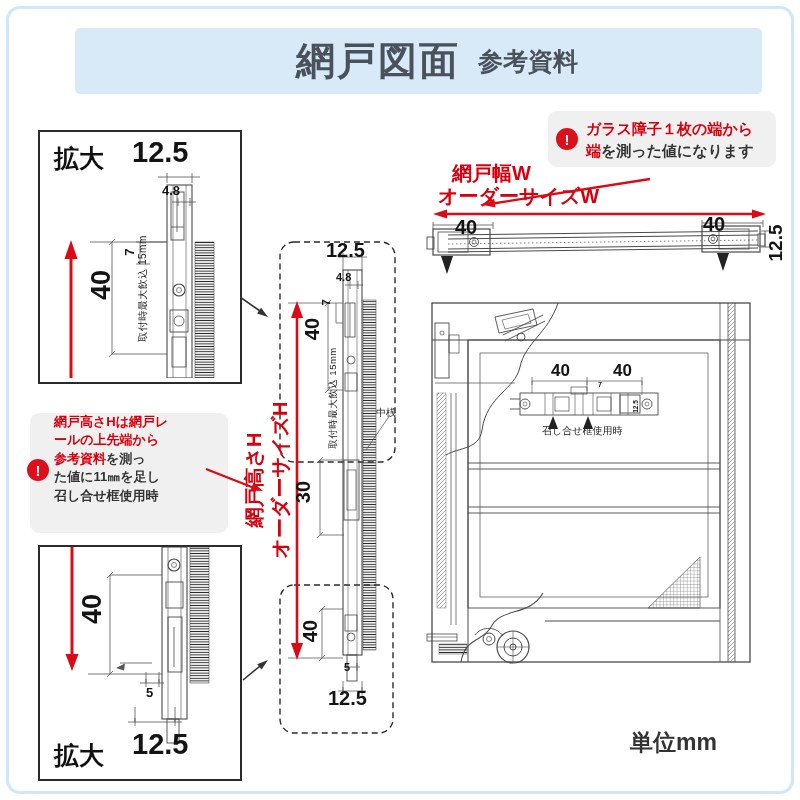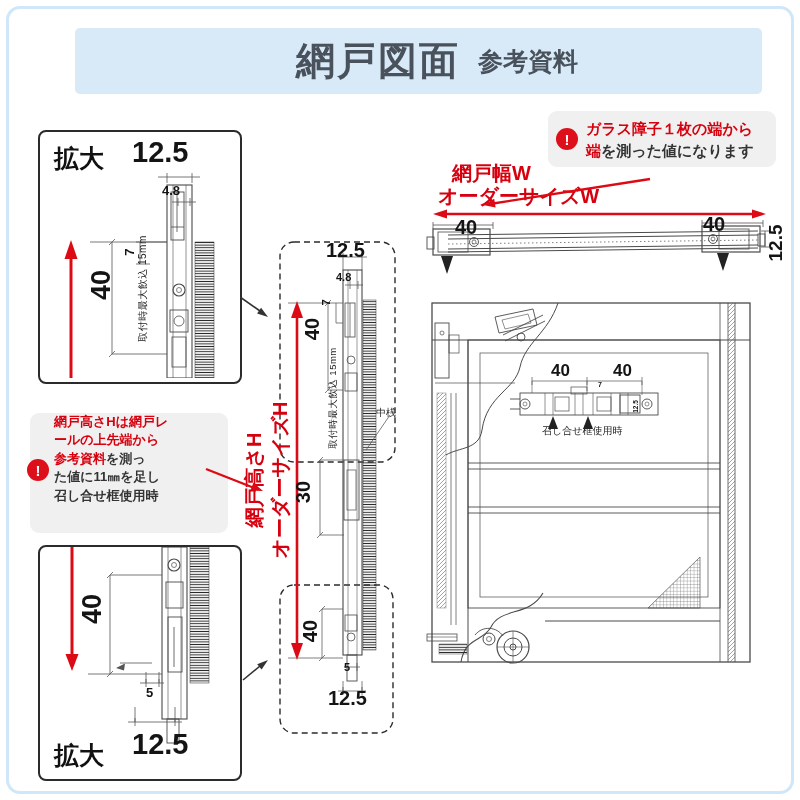--- a/index.html
+++ b/index.html
@@ -12,21 +12,21 @@
   .banner .t1{font-size:39px;font-weight:bold;color:#49525c;letter-spacing:2px;}
   .banner .t2{font-size:25px;font-weight:bold;color:#49525c;margin-left:18px;margin-top:0;}
   .callout{background:#f0f0f0;border-radius:9px;}
   .alert{width:22px;height:22px;border-radius:50%;background:#dc0f1a;color:#fff;
          display:flex;align-items:center;justify-content:center;font-weight:bold;font-size:15px;}
   .red{color:#d7000f;}
   .ink{color:#333;margin-top:36px;}
   .dim{font-weight:bold;color:#141414;line-height:1;white-space:nowrap;}
   .rot{transform:rotate(-90deg);transform-origin:center center;display:flex;
        align-items:center;justify-content:center;}
-  .box{border:2px solid #2b2b2b;border-radius:8px;background:#fff;}
+  .box{border:2px solid #2b2b2b;border-radius:0;background:#fff;}
   .big-label{font-size:25px;font-weight:bold;color:#111;}
   .note-v{font-size:10px;color:#222;white-space:nowrap;letter-spacing:0.5px;}
   .wlabel{font-size:20px;font-weight:bold;color:#d7000f;white-space:nowrap;line-height:1.15;}
   .hlabel{font-size:20px;font-weight:bold;color:#d7000f;text-align:center;line-height:1.3;white-space:nowrap;}
   .small-note{font-size:10px;color:#222;white-space:nowrap;}
   svg{display:block;}
 </style>
 </head>
 <body>
 
@@ -297,20 +297,21 @@
       <polygon points="158,134 168,134 163,121"></polygon>
     </g>
   </svg>
 
   <div class="abs dim" style="left:551px;top:362px;font-size:17px;">40</div>
   <div class="abs dim" style="left:613px;top:362px;font-size:17px;">40</div>
   <div class="abs dim" style="left:598px;top:381px;font-size:7px;">7</div>
   <div class="abs dim rot" style="left:626px;top:402px;width:20px;height:9px;font-size:6.5px;">12.5</div>
   <div class="abs small-note" style="left:542px;top:424px;">召し合せ框使用時</div>
 
+  <div class="abs" style="left:630px;top:727px;font-size:23px;font-weight:bold;color:#333;">単位mm</div>
 
   <svg class="abs" style="left:0;top:0;pointer-events:none;" width="800" height="800" viewBox="0 0 800 800">
     <g>
       <line x1="650" y1="179" x2="493" y2="203.5" stroke="#dc0a14" stroke-width="2.4"></line>
       <polygon points="483,205 494.2,198.7 495.6,207.6" fill="#dc0a14"></polygon>
     </g>
     <g>
       <line x1="206" y1="469" x2="253" y2="487.5" stroke="#dc0a14" stroke-width="2.4"></line>
       <polygon points="263,491 250.4,490.6 253.4,482.8" fill="#dc0a14"></polygon>
     </g>

